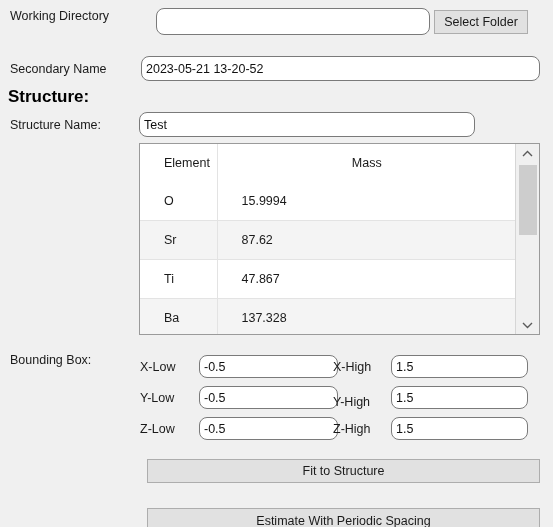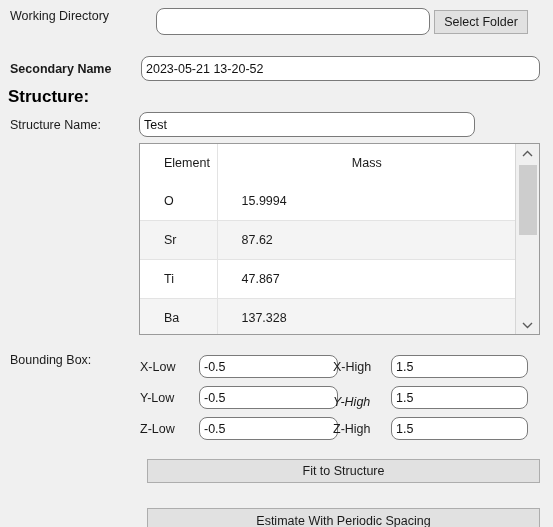--- a/index.html
+++ b/index.html
@@ -156,21 +156,21 @@
 <body>
 
 <div class="app">
 
   <span class="lbl" style="left:10px; top:10px;">Working Directory</span>
 
   <input class="txtfield" type="text" style="left: 156px; top: 8px; width: 274px; height: 27px;" value="">
 
   <button class="btn" style="left:434px; top:10px; width:94px; height:24px;">Select Folder</button>
 
-  <span class="lbl" style="left:10px; top:63px;font-weight:bold;">Secondary Name</span>
+  <span class="lbl" style="left:10px; top:63px;">Secondary Name</span>
 
   <input class="txtfield" type="text" style="left: 141px; top: 56px; width: 399px; height: 25px;" value="2023-05-21 13-20-52">
 
   <span class="heading" style="left:8px; top:88px;">Structure:</span>
 
   <span class="lbl" style="left:10px; top:119px;">Structure Name:</span>
 
   <input class="txtfield" type="text" style="left: 139px; top: 112px; width: 336px; height: 25px;" value="Test">
 
   <div class="table-wrap">
@@ -221,21 +221,21 @@
 
   <span class="lbl" style="left:10px; top:354px;">Bounding Box:</span>
 
   <span class="bb-label" style="left:140px; top:361px; width:50px;">X-Low</span>
   <input class="txtfield" type="text" style="left: 199px; top: 355px; width: 139px; height: 23px;" value="-0.5">
   <span class="bb-label" style="left:333px; top:361px; width:52px;">X-High</span>
   <input class="txtfield" type="text" style="left: 391px; top: 355px; width: 137px; height: 23px;" value="1.5">
 
   <span class="bb-label" style="left:140px; top:392px; width:50px;">Y-Low</span>
   <input class="txtfield" type="text" style="left: 199px; top: 386px; width: 139px; height: 23px;" value="-0.5">
-  <span class="bb-label" style="left:333px; top:396px; width:52px;font-style:italic;">Y-High</span>
+  <span class="bb-label" style="left:333px; top:396px; width:52px;">Y-High</span>
   <input class="txtfield" type="text" style="left: 391px; top: 386px; width: 137px; height: 23px;" value="1.5">
 
   <span class="bb-label" style="left:140px; top:423px; width:50px;">Z-Low</span>
   <input class="txtfield" type="text" style="left: 199px; top: 417px; width: 139px; height: 23px;" value="-0.5">
   <span class="bb-label" style="left:333px; top:423px; width:52px;">Z-High</span>
   <input class="txtfield" type="text" style="left: 391px; top: 417px; width: 137px; height: 23px;" value="1.5">
 
   <button class="btn" style="left:147px; top:459px; width:393px; height:24px;">Fit to Structure</button>
 
   <button class="btn" style="left:147px; top:508px; width:393px; height:27px;">Estimate With Periodic Spacing</button>

